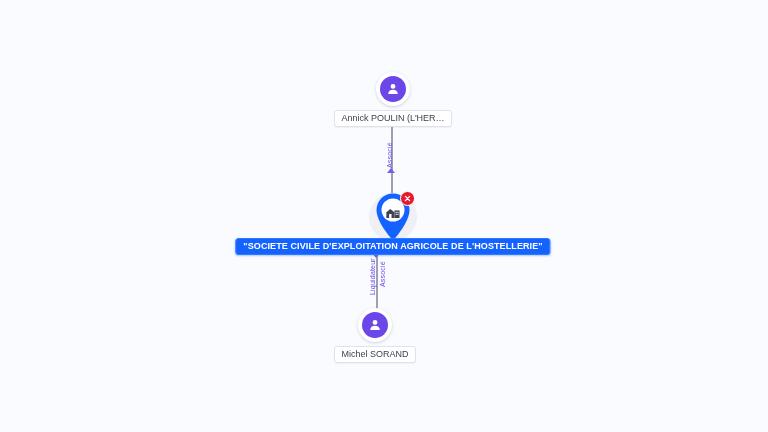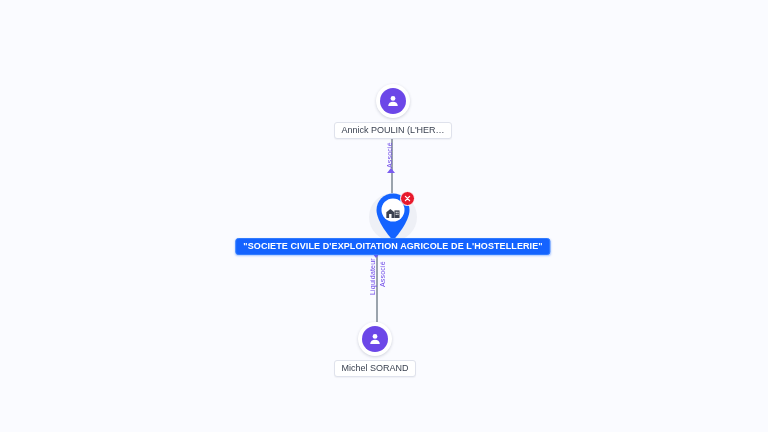--- a/index.html
+++ b/index.html
@@ -166,21 +166,21 @@
 
   <div class="edge-line" style="left:391px; top:122px; height:72px;"></div>
   <div class="edge-arrow" style="left:387px; top:168px;"></div>
   <div class="edge-label" style="left:386px; top:168px;">Associé</div>
 
   <div class="edge-line" style="left:376px; top:250px; height:72px;"></div>
   <div class="edge-arrow" style="left:372px; top:253px; transform: rotate(180deg);"></div>
   <div class="edge-label" style="left:369px; top:295px;">Liquidateur</div>
   <div class="edge-label" style="left:379px; top:287px;">Associé</div>
 
-  <div class="person-node" style="left:338px; top:84px;text-align:center;">
+  <div class="person-node" style="left:338px; top:72px;text-align:center;">
     <div class="avatar-ring">
       <div class="avatar-circle">
         <svg width="16" height="16" viewBox="0 0 24 24" aria-hidden="true">
           <circle cx="12" cy="8.2" r="3.6" fill="#ffffff"></circle>
           <path d="M4.8 19.4c0-3.9 3.2-6.2 7.2-6.2s7.2 2.3 7.2 6.2z" fill="#ffffff"></path>
         </svg>
       </div>
     </div>
     <div class="person-label">Annick POULIN (L'HER…</div>
   </div>
@@ -205,21 +205,21 @@
       </div>
       <div class="error-badge">
         <svg width="7" height="7" viewBox="0 0 10 10" aria-hidden="true">
           <path d="M2 2 L8 8 M8 2 L2 8" stroke="#ffffff" stroke-width="1.8" stroke-linecap="round"></path>
         </svg>
       </div>
     </div>
     <div class="company-label">"SOCIETE CIVILE D'EXPLOITATION AGRICOLE DE L'HOSTELLERIE"</div>
   </div>
 
-  <div class="person-node" style="left:320px; top:322px;">
+  <div class="person-node" style="left:320px; top:308px;">
     <div class="avatar-ring">
       <div class="avatar-circle">
         <svg width="16" height="16" viewBox="0 0 24 24" aria-hidden="true">
           <circle cx="12" cy="8.2" r="3.6" fill="#ffffff"></circle>
           <path d="M4.8 19.4c0-3.9 3.2-6.2 7.2-6.2s7.2 2.3 7.2 6.2z" fill="#ffffff"></path>
         </svg>
       </div>
     </div>
     <div class="person-label">Michel SORAND</div>
   </div>

